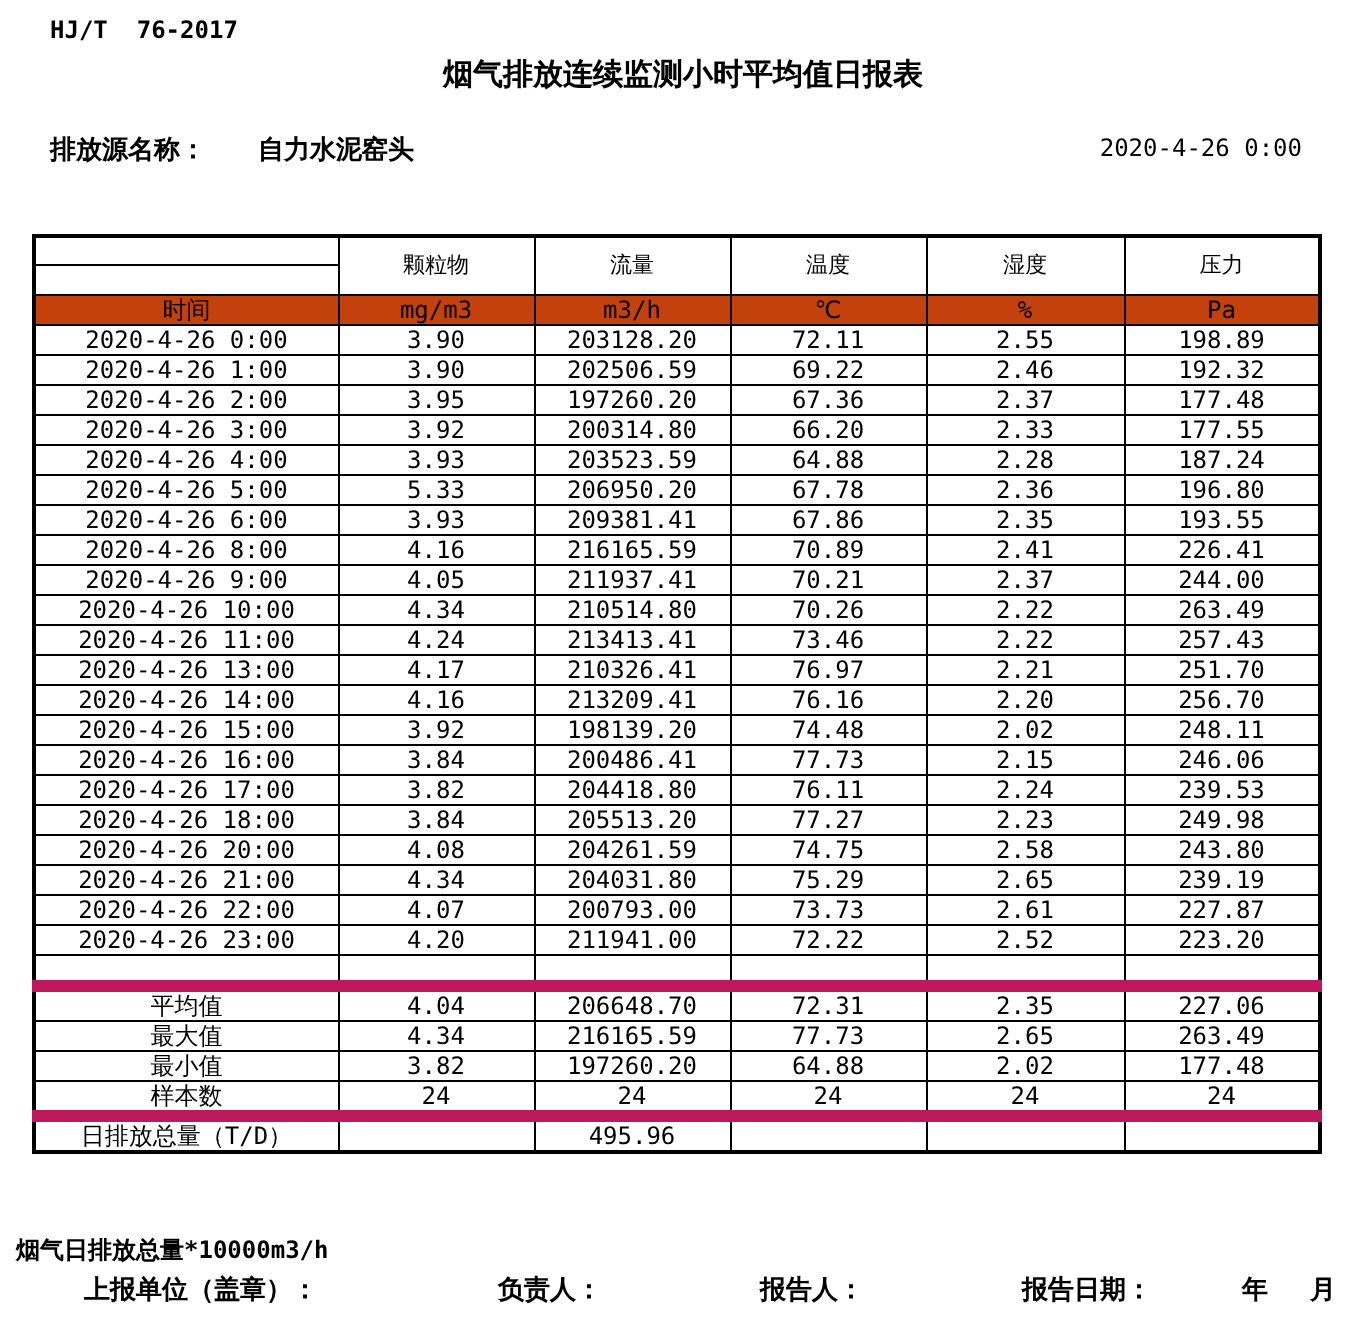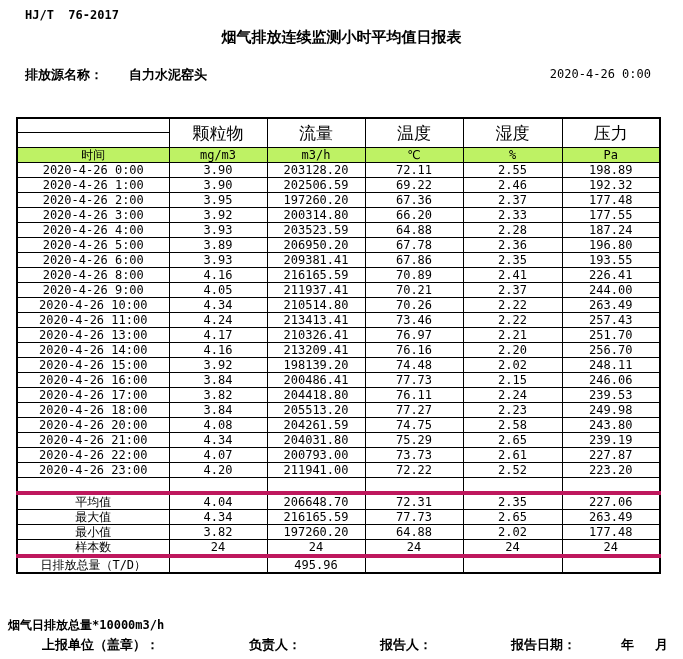--- a/index.html
+++ b/index.html
@@ -36,26 +36,26 @@
   }
   table.report th, table.report td {
     border:1px solid #000; padding:0; height:15px;
     text-align:center; vertical-align:middle;
     font-weight:normal; line-height:14px;
     white-space:nowrap; overflow:hidden; font-size:12px;
   }
   col.c-time { width:152px; }
   col.c-val  { width:98px; }
   col.c-val2 { width:99px; }
-  tr.cols th { height:29px; font-size:17px; }
+  tr.cols th { height:29px; font-size:11px; }
   td.split-cell { padding:0; }
   td.split-cell .half { height:14px; }
   td.split-cell .half-top { border-bottom:1px solid #000; }
-  tr.units th { background:#bef264; height:15px; }
-  tr.thick-top td { border-top:4px solid #be185d; }
+  tr.units th { background:#c2410c; height:15px; }
+  tr.thick-top td { border-top:6px solid #be185d; }
   .footer-note {
     position:absolute; top:617px; left:8px;
     font-size:12px; font-weight:bold;
   }
   .footer-sign { position:absolute; top:636px; left:0; width:100%; height:18px;
     font-size:13px; font-weight:bold; }
   .footer-sign span { position:absolute; top:0; white-space:nowrap;margin-left:24px; }
   .f-unit   { left:18px; }
   .f-duty   { left:225px; }
   .f-report { left:356px; }
@@ -144,21 +144,21 @@
         <tr>
           <td>2020-4-26  4:00</td>
           <td>3.93</td>
           <td>203523.59</td>
           <td>64.88</td>
           <td>2.28</td>
           <td>187.24</td>
         </tr>
         <tr>
           <td>2020-4-26  5:00</td>
-          <td>3.89</td>
+          <td>5.33</td>
           <td>206950.20</td>
           <td>67.78</td>
           <td>2.36</td>
           <td>196.80</td>
         </tr>
         <tr>
           <td>2020-4-26  6:00</td>
           <td>3.93</td>
           <td>209381.41</td>
           <td>67.86</td>

